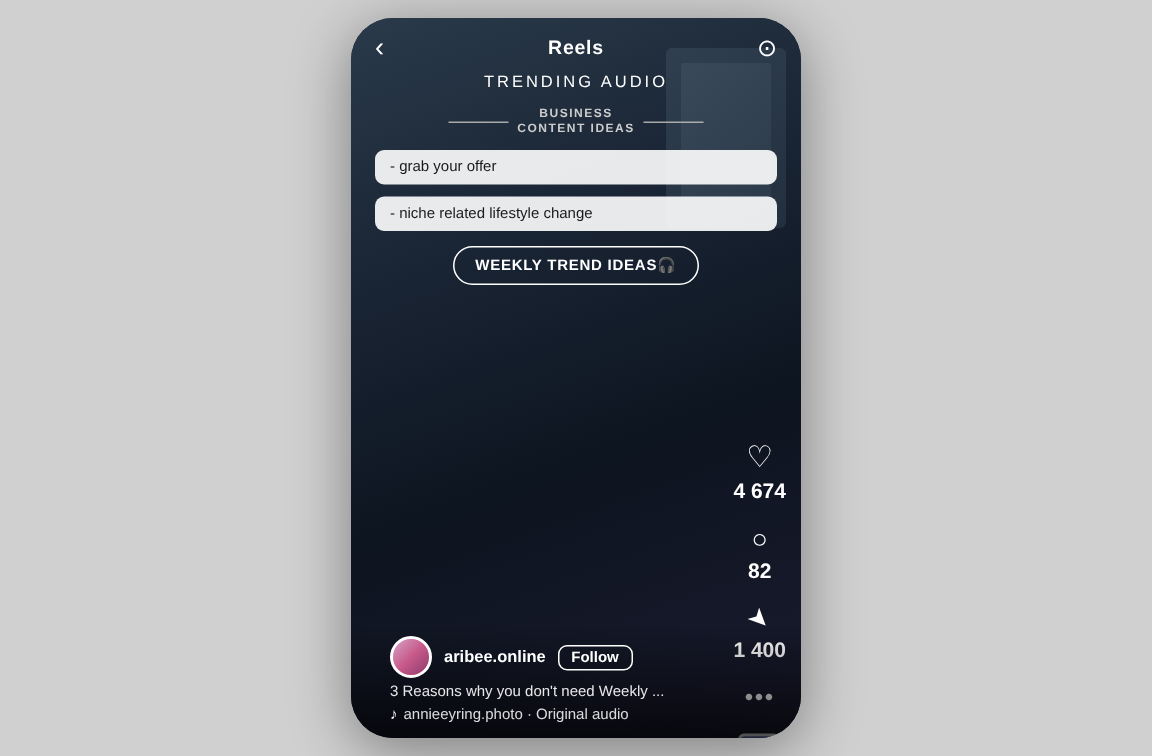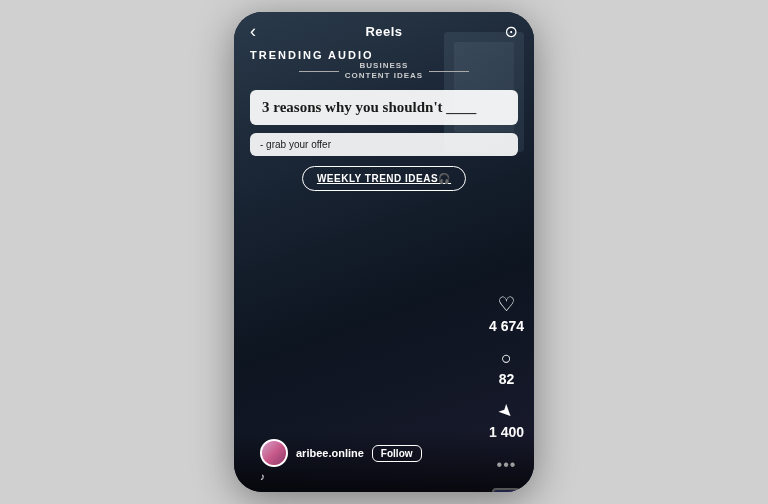--- a/index.html
+++ b/index.html
@@ -80,25 +80,26 @@
       cursor: pointer;
     }
 
     
     .content {
       position: relative;
       z-index: 10;
       padding: 4px 16px 0;
     }
     .trending-label {
+      text-align: center;
       color: #fff;
       font-size: 11px;
-      font-weight: 700;
+      font-weight: 400;
       letter-spacing: 2px;
-      margin-bottom: 0;
+      margin-bottom: 10px;
     }
     .business-badge {
       display: flex;
       align-items: center;
       justify-content: center;
       gap: 6px;
       margin-bottom: 8px;
     }
     .business-badge .line {
       flex: 1;
@@ -149,21 +150,20 @@
       color: #fff;
       border-radius: 20px;
       padding: 6px 14px;
       font-size: 10px;
       font-weight: 700;
       letter-spacing: 0.5px;
       cursor: pointer;
       display: flex;
       align-items: center;
       gap: 4px;
-      text-decoration: underline;
     }
 
     
     .side-actions {
       position: absolute;
       right: 10px;
       top: 280px;
       z-index: 20;
       display: flex;
       flex-direction: column;
@@ -289,23 +289,23 @@
     <div class="trending-label">TRENDING AUDIO</div>
 
     <div class="business-badge">
       <div class="line"></div>
       <div class="badge-text">
         <span>BUSINESS</span><br><span>CONTENT IDEAS</span>
       </div>
       <div class="line"></div>
     </div>
 
-    <div class="card title-card">3 reasons why you shouldn't ____</div>
 
     <div class="card item-card">- grab your offer</div>
+    <div class="card item-card">- niche related lifestyle change</div>
 
     <div class="trend-btn-wrap">
       <button class="trend-btn">WEEKLY TREND IDEAS🎧</button>
     </div>
   </div>
 
   <div class="side-actions">
     <div class="action-item">
       <span class="action-icon">♡</span>
       <span class="action-count">4 674</span>
@@ -323,17 +323,19 @@
   </div>
 
   <div class="bottom-bar">
     <div class="user-row">
       <div class="avatar">
         <div class="avatar-inner"></div>
       </div>
       <span class="username">aribee.online</span>
       <button class="follow-btn">Follow</button>
     </div>
+    <div class="caption">3 Reasons why you don't need Weekly ...</div>
     <div class="audio-row">
       <span class="music-note">♪</span>
+      <span class="audio-text">annieeyring.photo · Original audio</span>
     </div>
   </div>
 </div>
 
 </body></html>

